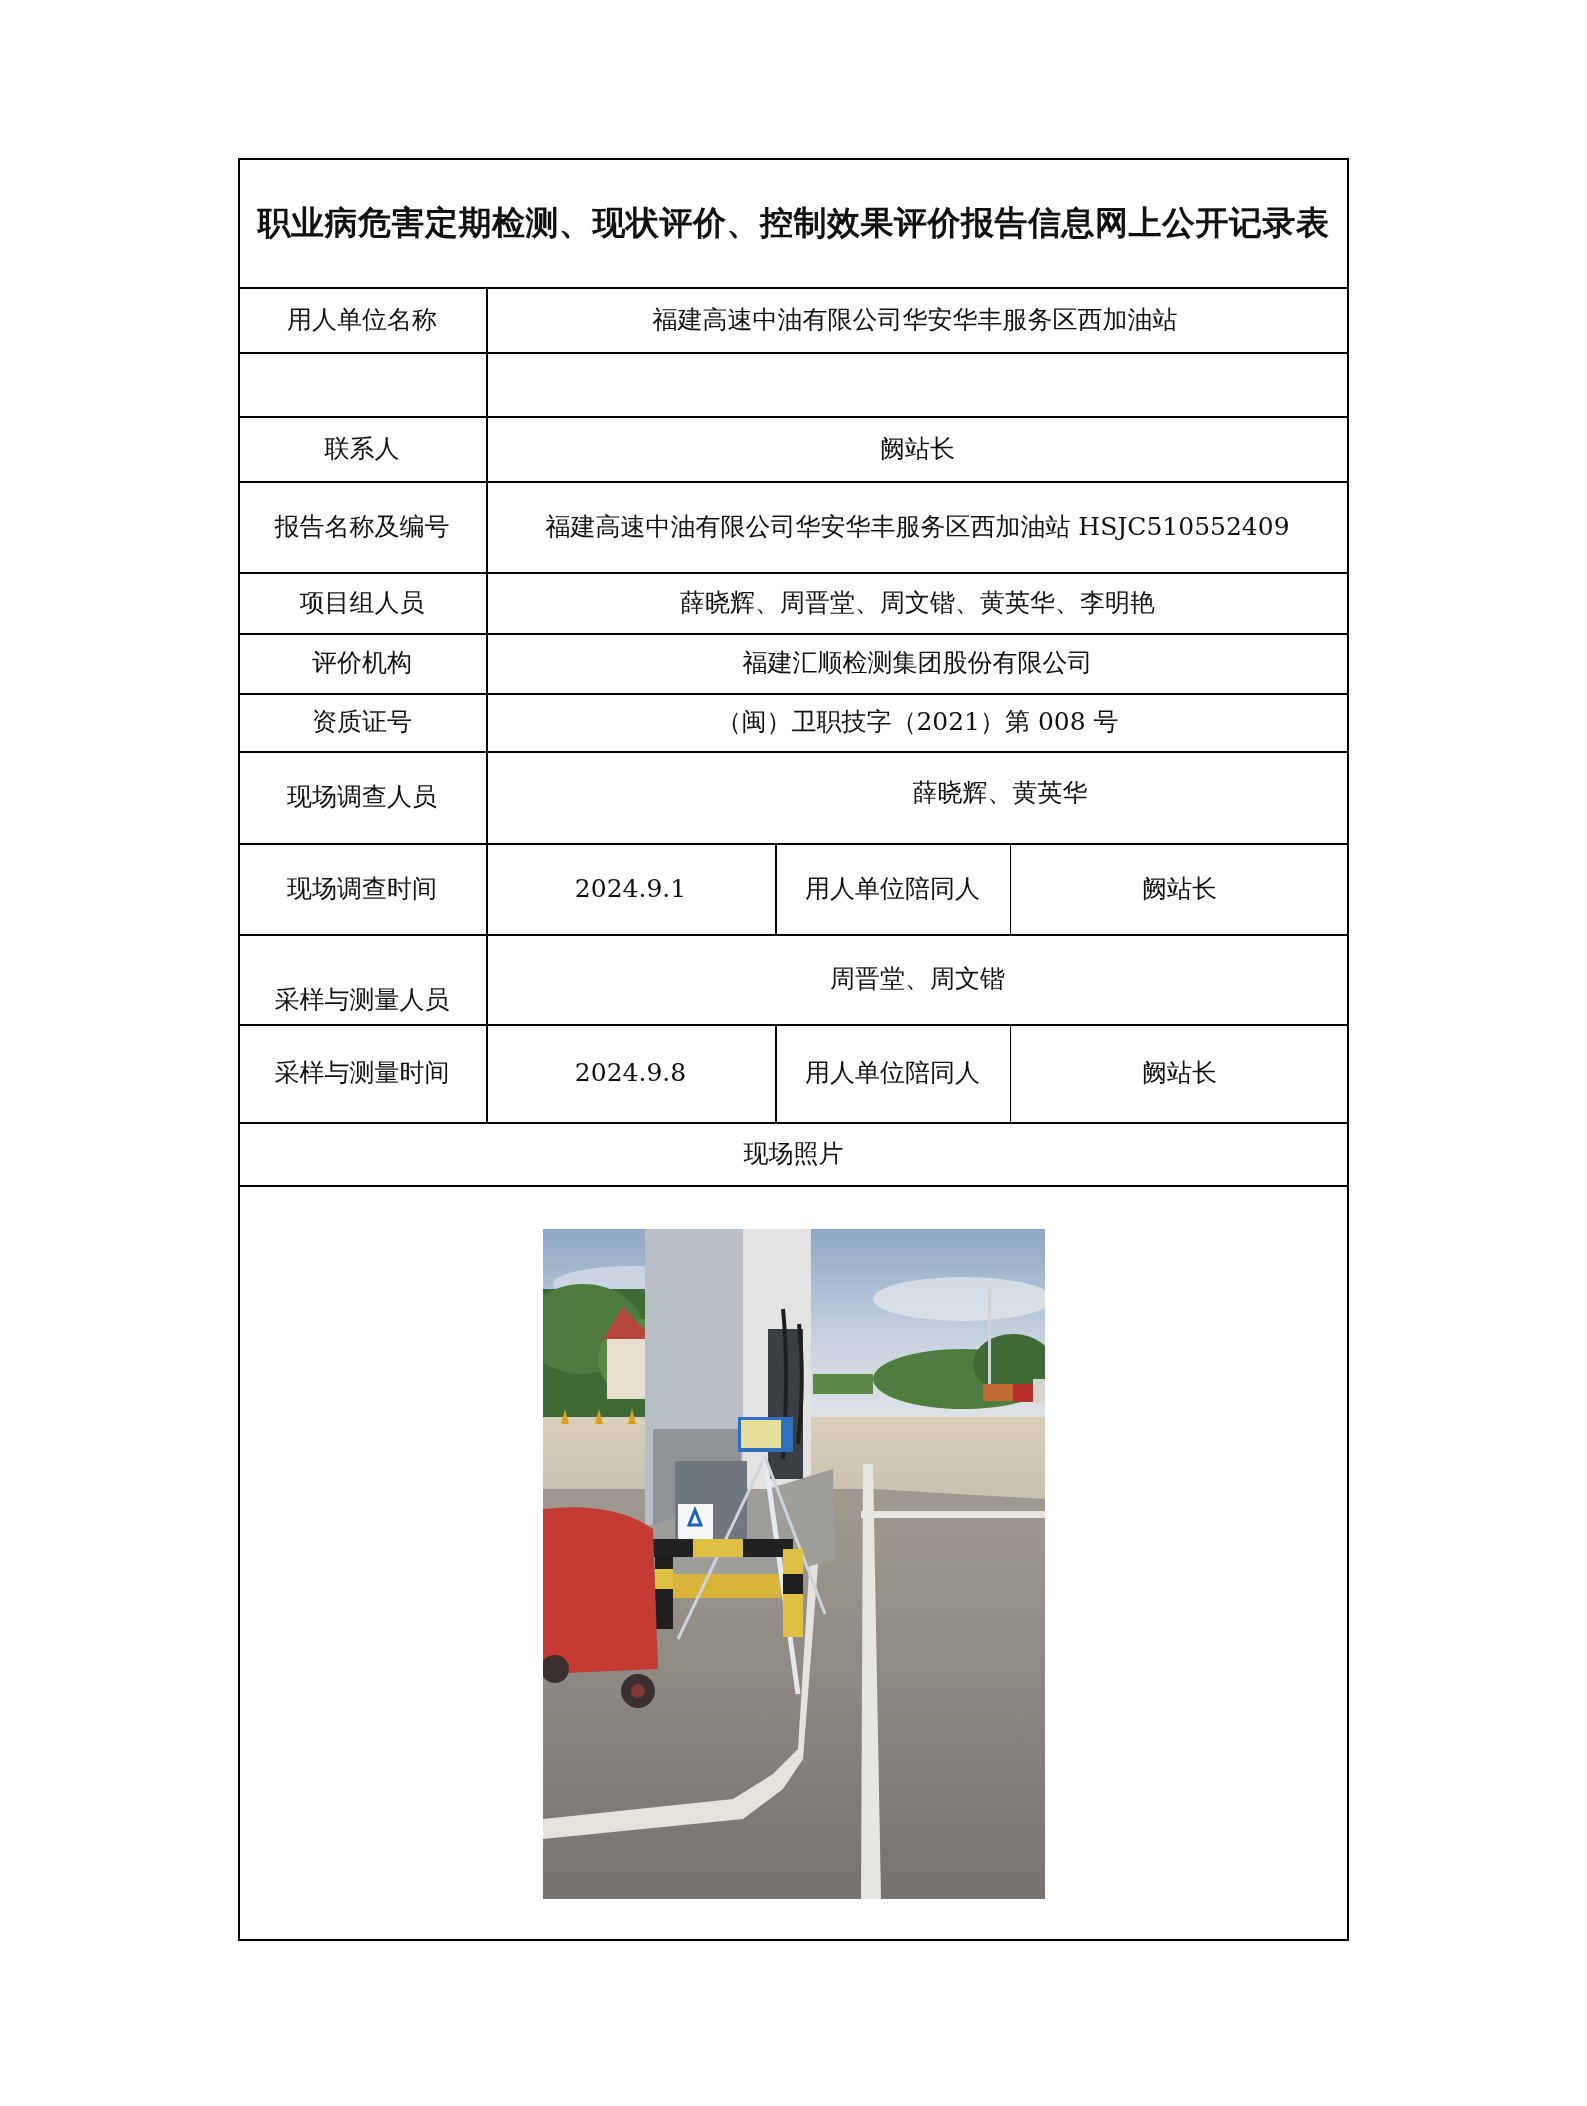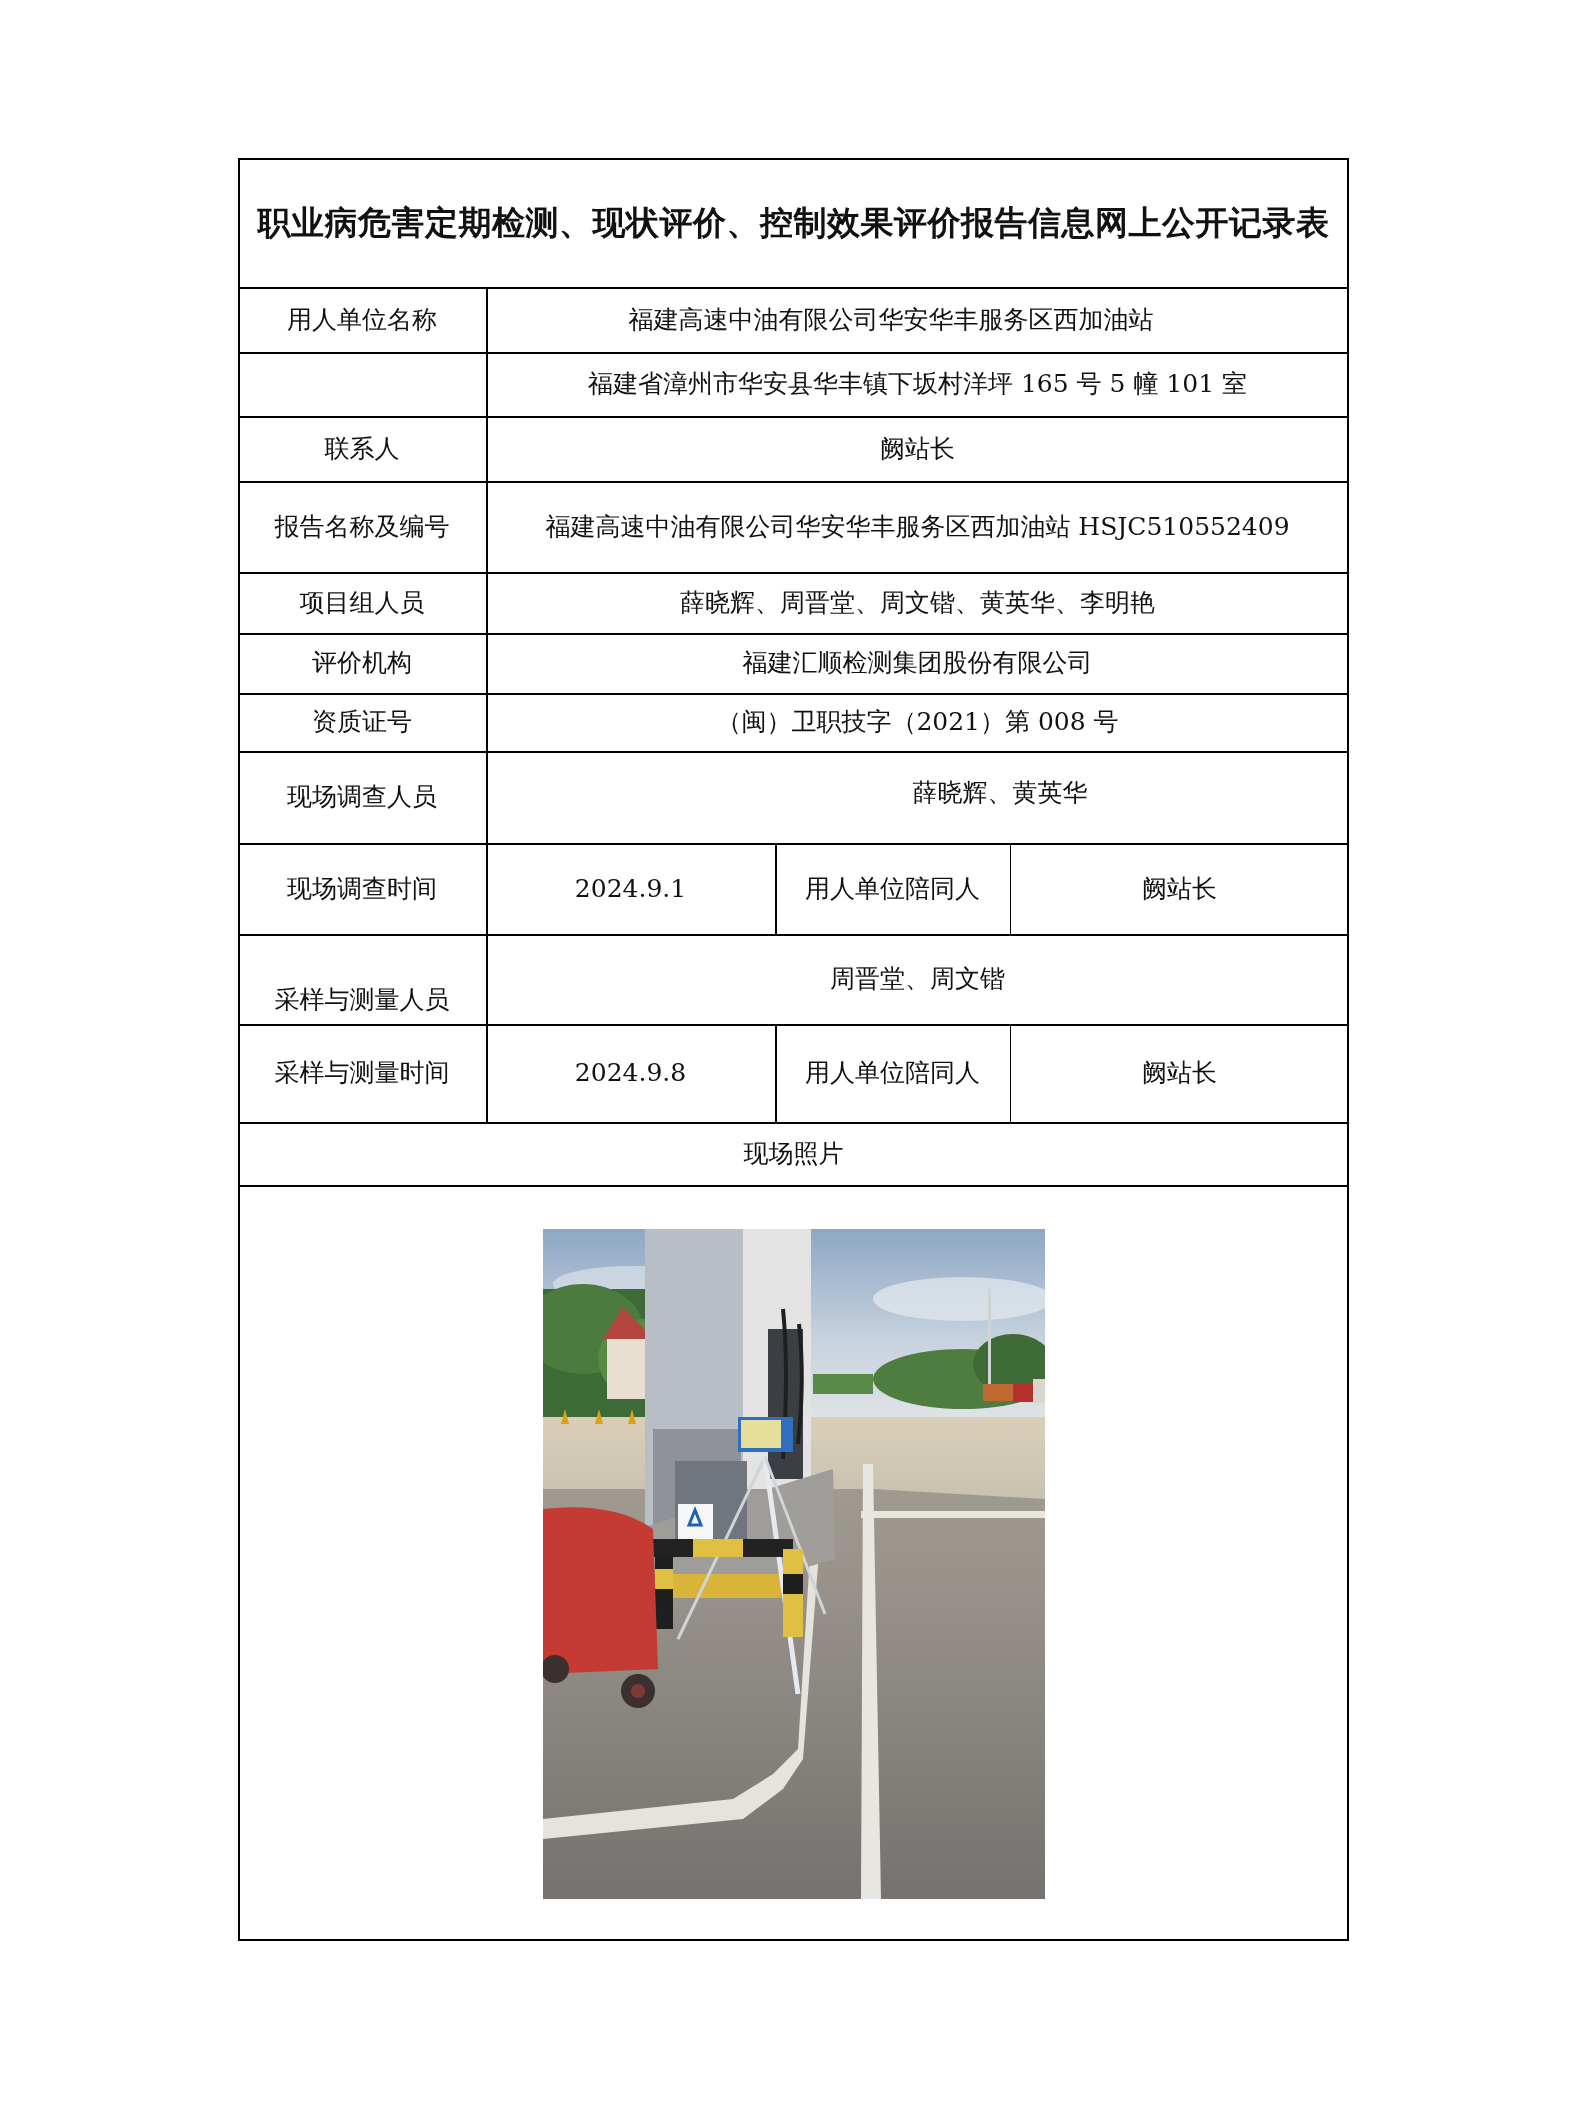--- a/index.html
+++ b/index.html
@@ -45,23 +45,22 @@
   <div class="vl" style="left:1109px;top:0;height:1783px;"></div>
   <div class="vl" style="left:248px;top:129px;height:837px;"></div>
   <div class="vl" style="left:537px;top:685px;height:92px;"></div>
   <div class="vl thin" style="left:772px;top:685px;height:92px;"></div>
   <div class="vl" style="left:537px;top:866px;height:98px;"></div>
   <div class="vl thin" style="left:772px;top:866px;height:98px;"></div>
 
   <div class="cell title" style="left:0;top:0;width:1111px;height:129px;">职业病危害定期检测、现状评价、控制效果评价报告信息网上公开记录表</div>
 
   <div class="cell" style="left:0;top:129px;width:248px;height:65px;">用人单位名称</div>
-  <div class="cell" style="left:248px;top:129px;width:810px;height:65px;">福建高速中油有限公司华安华丰服务区西加油站</div>
+  <div class="cell" style="left:248px;top:129px;width:810px;height:65px;padding-left:24px;">福建高速中油有限公司华安华丰服务区西加油站</div>
 
-  <div class="cell" style="left:248px;top:194px;width:863px;height:64px;">福建省漳州市华安县华丰镇下坂村洋坪 165 号 5 幢 101 室</div>
 
   <div class="cell" style="left:0;top:258px;width:248px;height:65px;">联系人</div>
   <div class="cell" style="left:248px;top:258px;width:863px;height:65px;">阙站长</div>
 
   <div class="cell" style="left:0;top:323px;width:248px;height:91px;">报告名称及编号</div>
   <div class="cell" style="left:248px;top:323px;width:863px;height:91px;">福建高速中油有限公司华安华丰服务区西加油站 HSJC510552409</div>
 
   <div class="cell" style="left:0;top:414px;width:248px;height:61px;">项目组人员</div>
   <div class="cell" style="left:248px;top:414px;width:863px;height:61px;">薛晓辉、周晋堂、周文锴、黄英华、李明艳</div>
 

